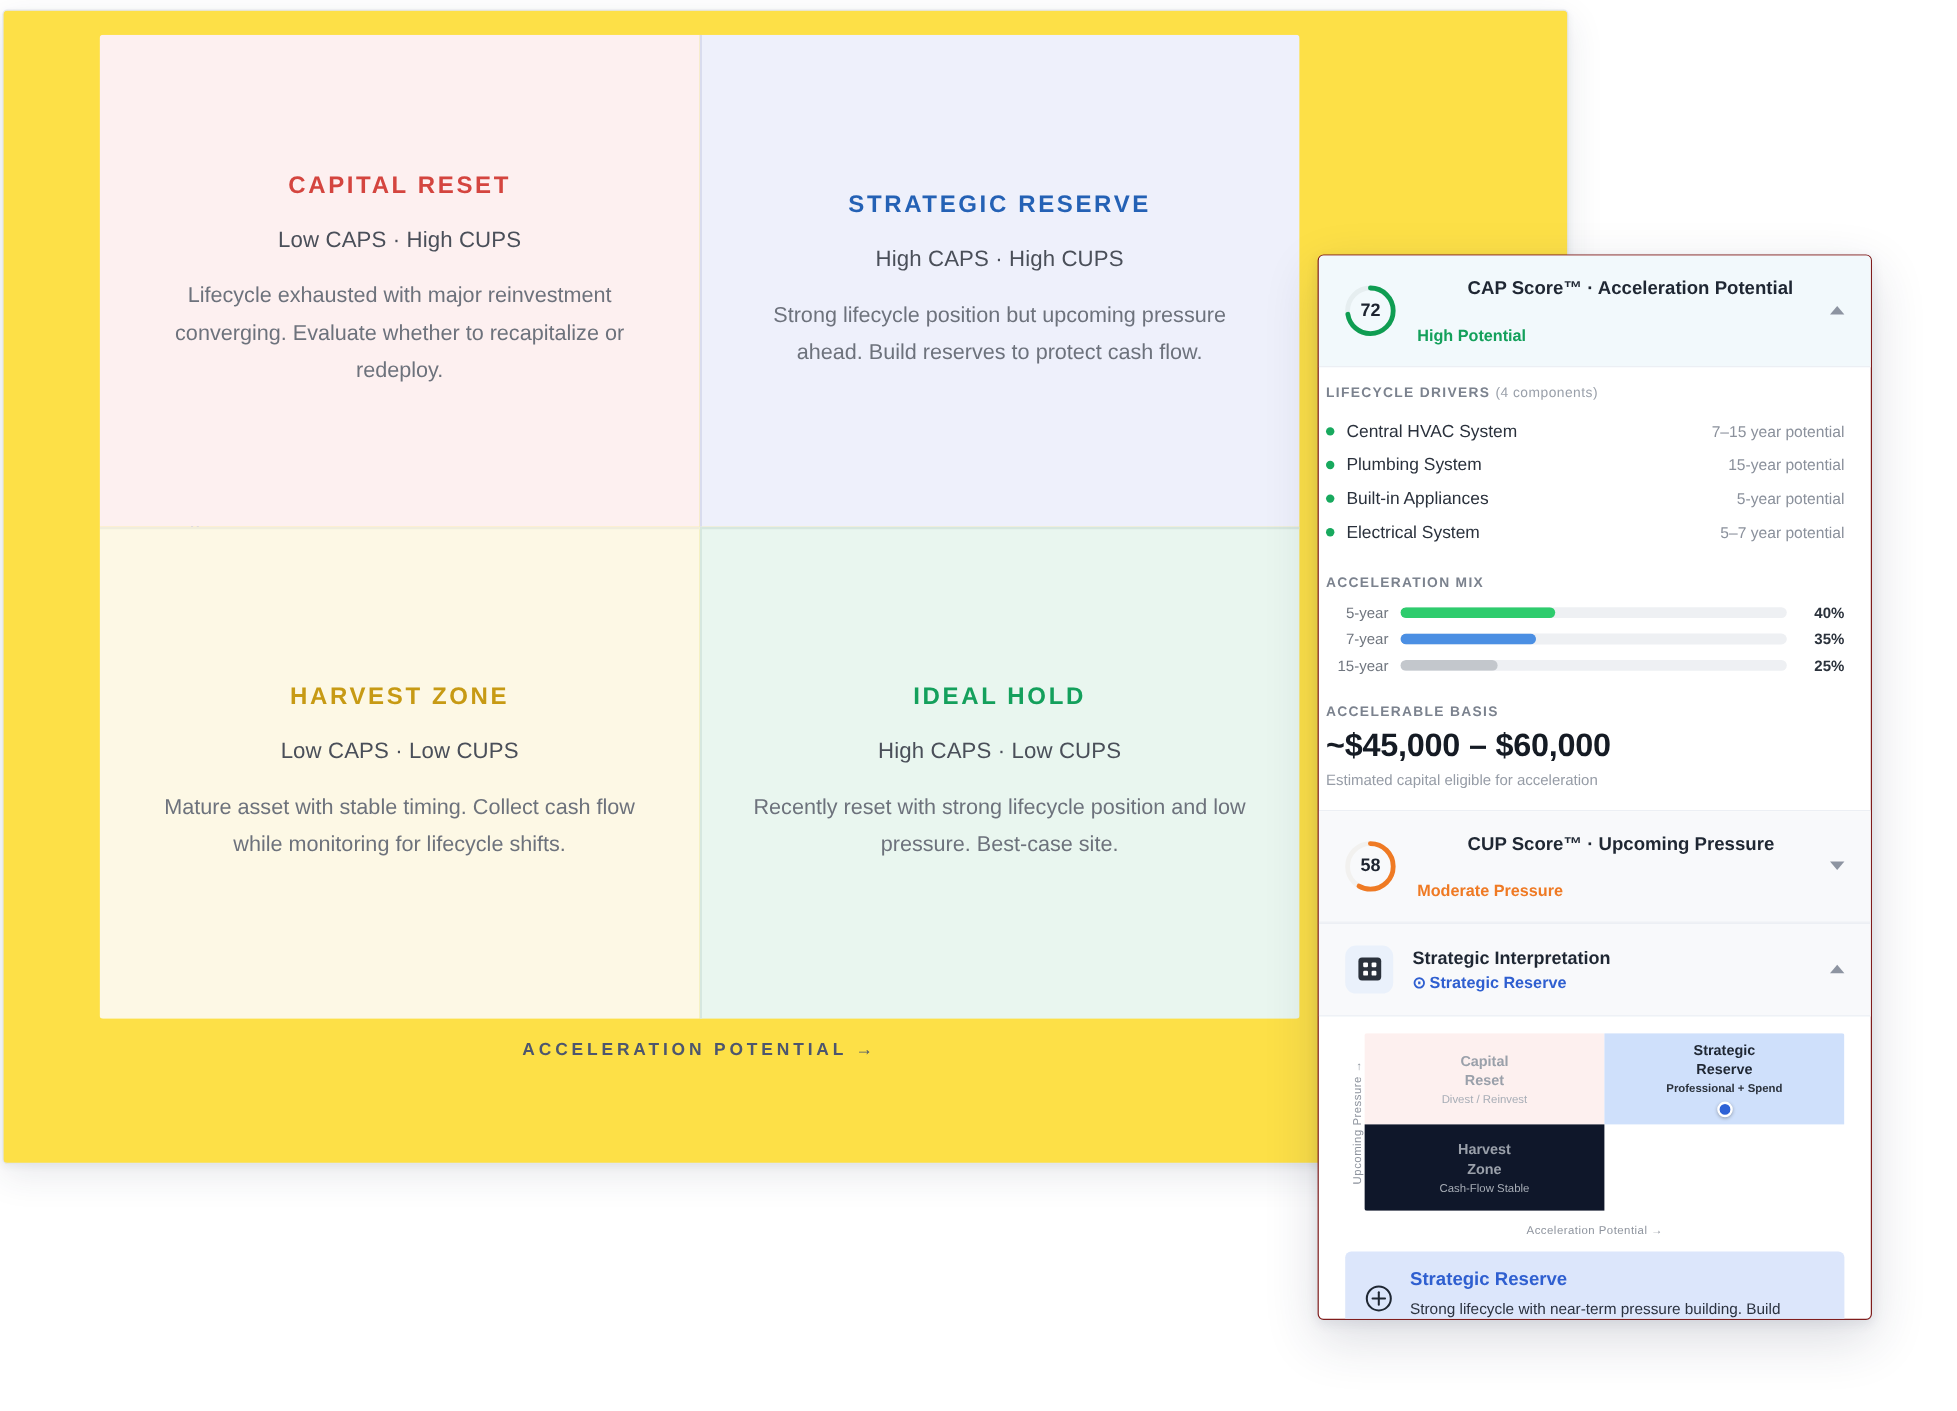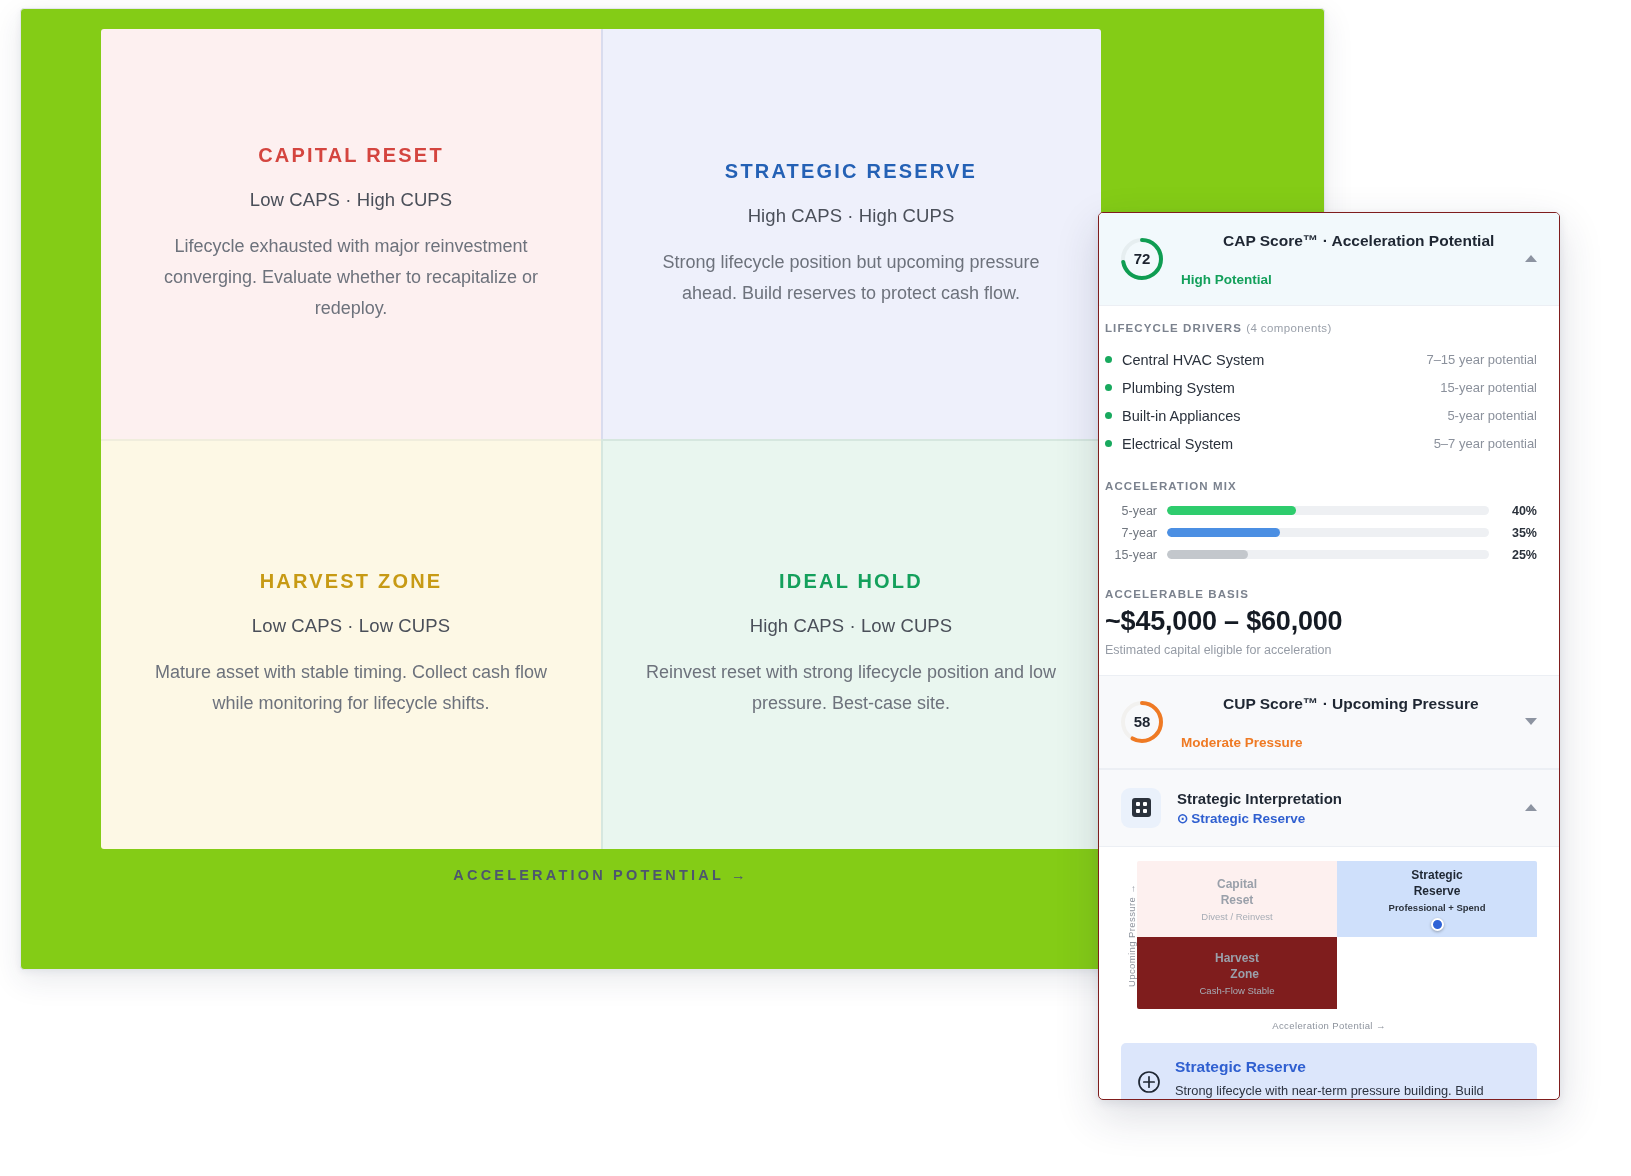--- a/index.html
+++ b/index.html
@@ -7,23 +7,23 @@
     width: 1631px; height: 1176px;
     background: #ffffff;
     font-family: "Liberation Sans", sans-serif;
     overflow: hidden;
   }
   .stage { position: relative; width: 1631px; height: 1176px; background: #ffffff; }
 
   
   .matrix-card {
     position: absolute;
-    left: 20px; top: 8px;
+    left: 2px; top: 8px;
     width: 1305px; height: 962px;
-    background: #84cc16;
+    background: #fde047;
     border: 1px solid #e3e6ec;
     border-radius: 4px;
     box-shadow: 0 10px 30px rgba(40,50,80,.10), 0 2px 6px rgba(40,50,80,.06);
   }
   .matrix-inner { position: absolute; left: 80px; top: 20px; right: 14px; bottom: 92px; }
 
   .quad-grid {
     position: absolute; left: 0; top: 0;
     width: 1000px; height: 820px;
     display: grid;
@@ -191,21 +191,21 @@
     height: 148px; border-radius: 2px; overflow: hidden;
   }
   .mini-cell {
     position: relative;
     display: flex; flex-direction: column;
     align-items: center; justify-content: center; text-align: center;
     padding: 6px;
   }
   .mini-cell.m-tl { background: #fdf0ef; }
   .mini-cell.m-tr { background: #cfe0fb; }
-  .mini-cell.m-bl { background: #7f1d1d; text-align: right; }
+  .mini-cell.m-bl { background: #0f172a; }
   .mini-cell.m-br { background: #e8f5ee; }
   .mini-name { font-size: 12px; font-weight: 700; color: #9aa0aa; line-height: 1.35; }
   .mini-cell.m-tr .mini-name { color: #1f2733; }
   .mini-note { font-size: 9.5px; color: #a7adb6; margin-top: 3px; }
   .mini-cell.m-tr .mini-note { color: #2b323c; font-weight: 600; }
   .mini-marker {
     width: 13px; height: 13px; border-radius: 50%;
     background: #2e62d6; border: 2.5px solid #ffffff;
     box-shadow: 0 1px 3px rgba(0,0,0,.3);
     margin-top: 5px;
@@ -255,21 +255,21 @@
 
         <div class="quad q-bl">
           <div class="quad-title">HARVEST ZONE</div>
           <div class="quad-sub">Low CAPS · Low CUPS</div>
           <div class="quad-desc">Mature asset with stable timing. Collect cash flow while monitoring for lifecycle shifts.</div>
         </div>
 
         <div class="quad q-br">
           <div class="quad-title">IDEAL HOLD</div>
           <div class="quad-sub">High CAPS · Low CUPS</div>
-          <div class="quad-desc">Reinvest reset with strong lifecycle position and low pressure. Best-case site.</div>
+          <div class="quad-desc">Recently reset with strong lifecycle position and low pressure. Best-case site.</div>
         </div>
 
       </div>
 
       <div class="axis-x">ACCELERATION POTENTIAL  →</div>
     </div>
   </div>
 
   <div class="panel">
 

